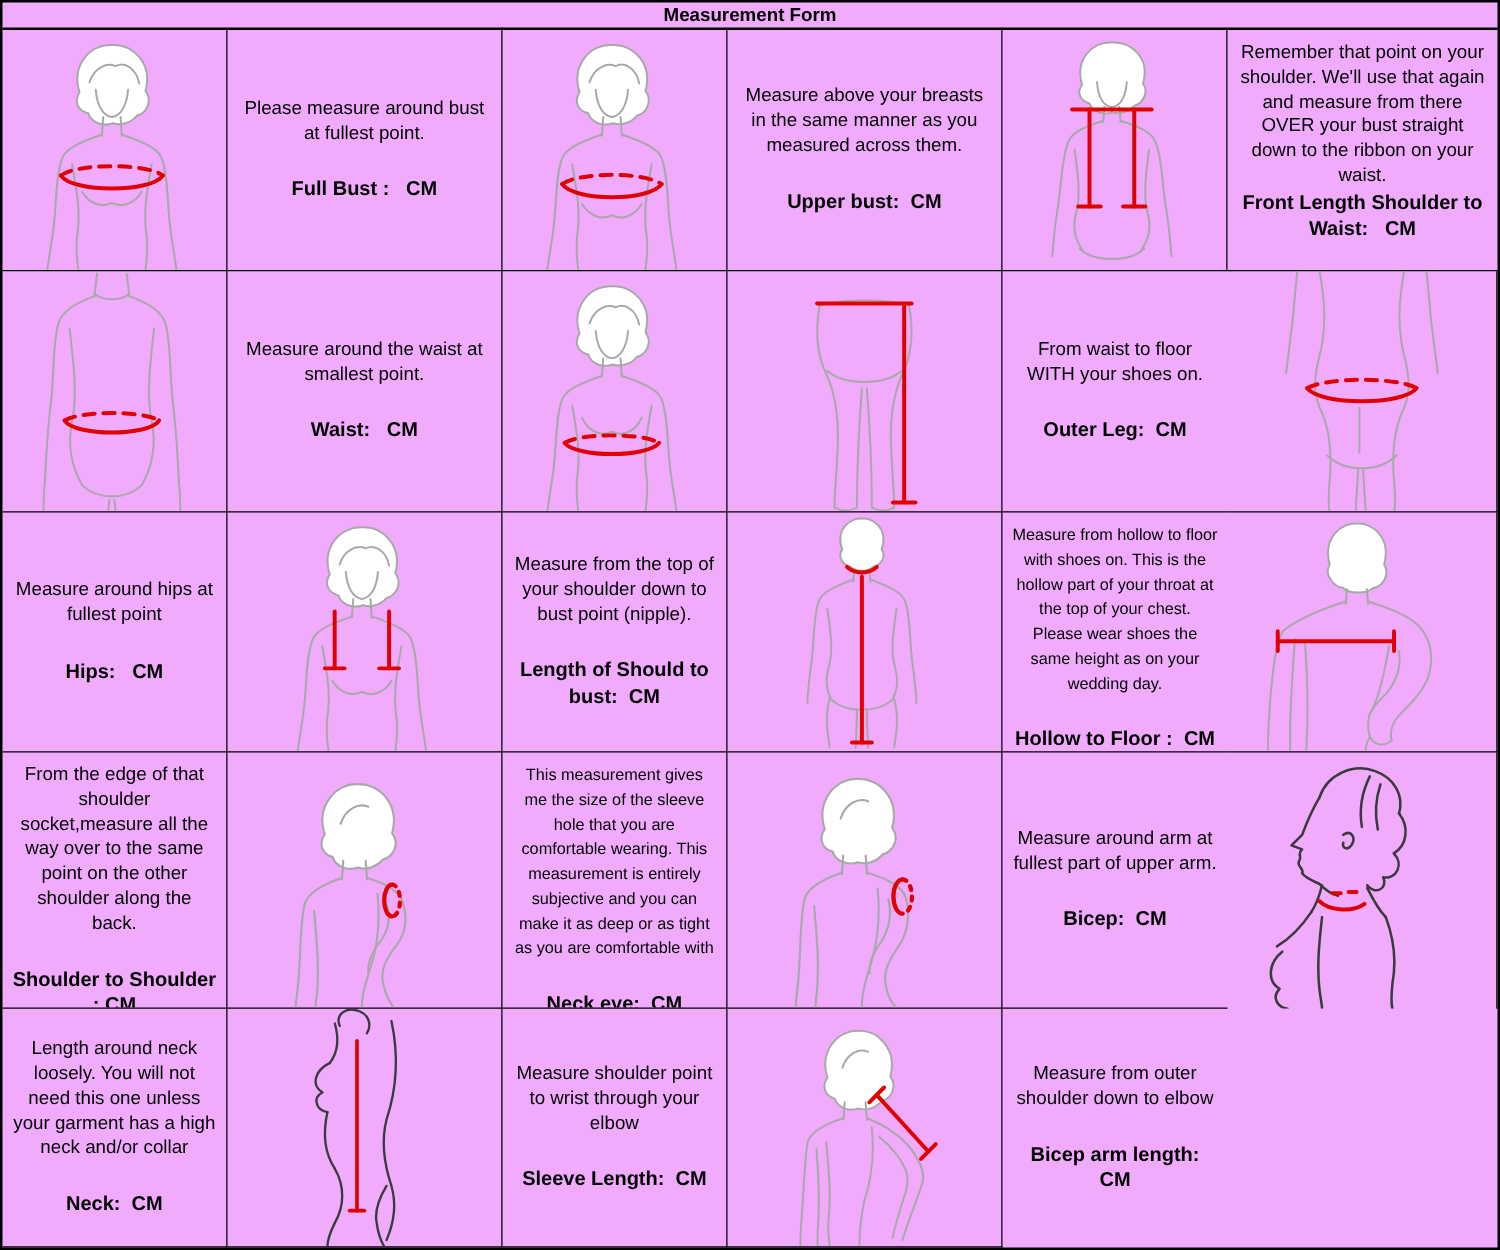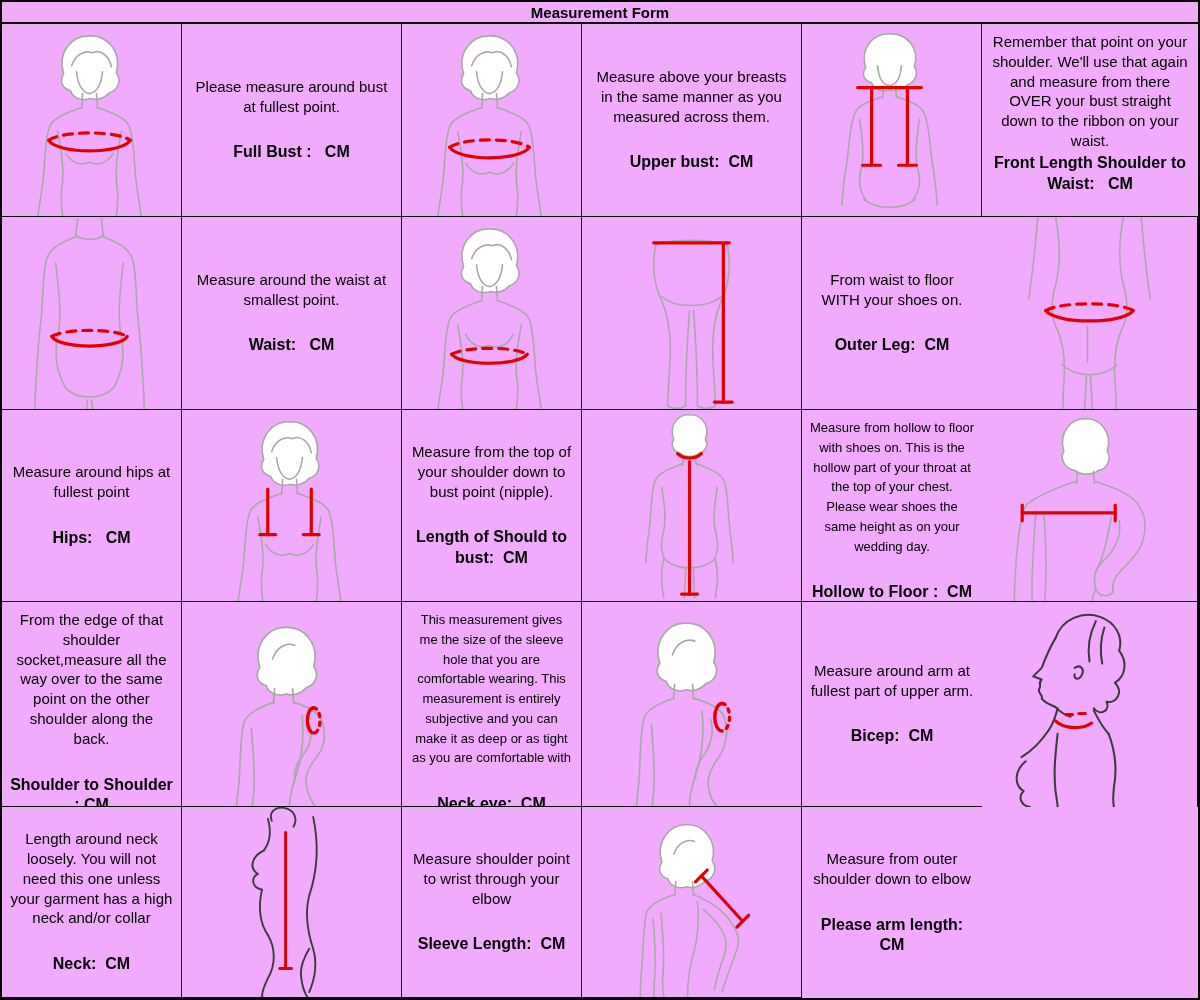--- a/index.html
+++ b/index.html
@@ -326,16 +326,16 @@
       <path d="M59 108 C61 130 63 150 61 170 C60 180 61 188 62 193"></path>
       <path d="M92 89 C108 95 124 106 132 120 C137 128 139 136 137 142 C131 160 125 174 121 188"></path>
       <path d="M102 104 C112 112 120 122 124 132 C126 138 125 146 122 154 C118 166 115 176 113 186"></path>
       <path d="M96 96 C98 116 96 138 90 156 C87 170 86 182 86 193"></path>
       <path class="red" d="M100 70 L142 116"></path>
       <path class="red" d="M94 76 L106 64 M136 122 L148 110"></path>
     </svg>
   </div>
   <div class="cell text lastcol lastrow">
     <div class="desc">Measure from outer shoulder down to elbow</div>
-    <div class="label">Please arm length:  CM</div>
+    <div class="label">Bicep arm length:  CM</div>
   </div>
 
 </div>
 
 </body></html>

